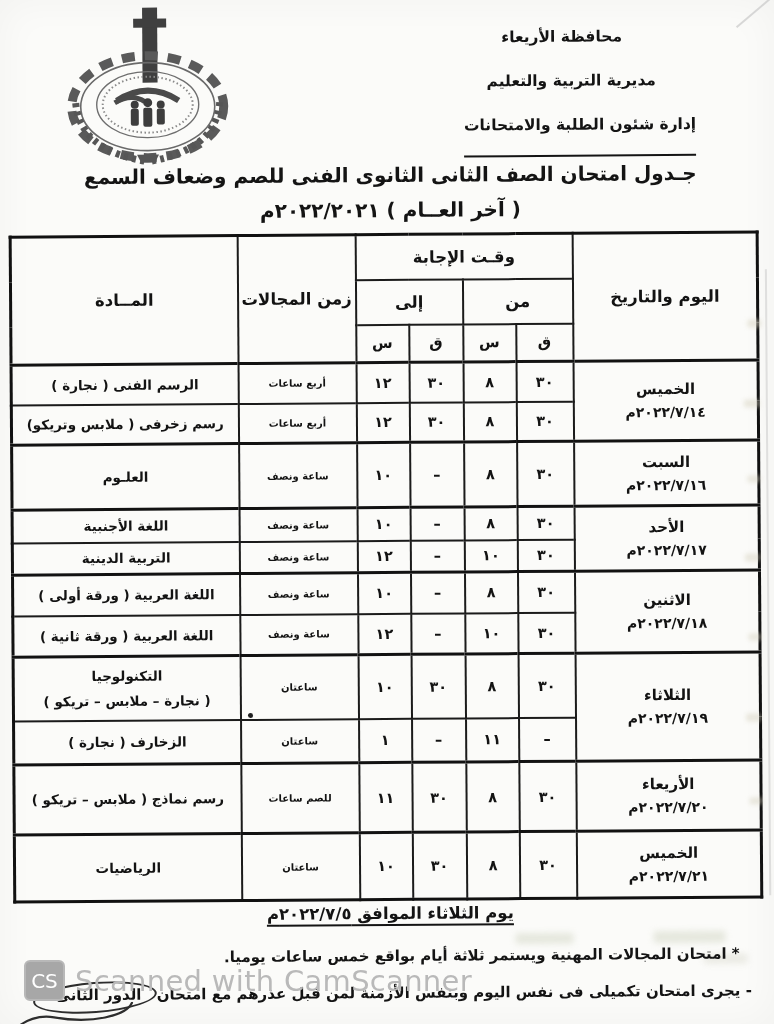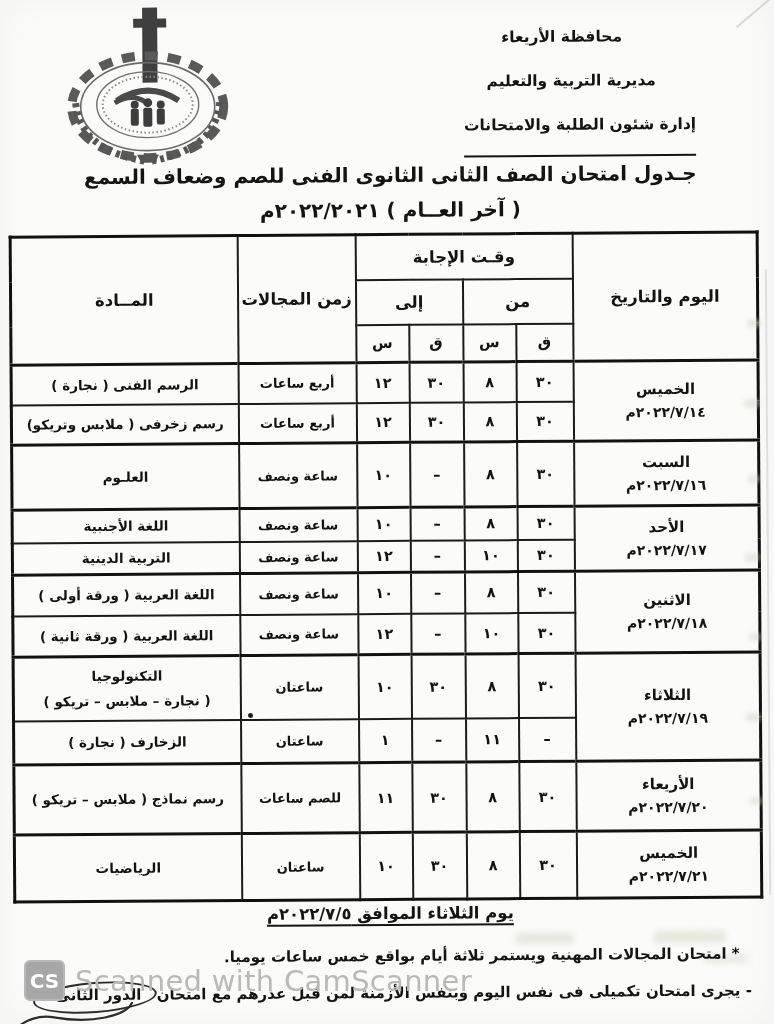--- a/index.html
+++ b/index.html
@@ -38,21 +38,21 @@
   .sched{border:3px solid #111;}
   .sched thead th{font-size:16.5px;}
   .sched .h1{height:45px;}
   .sched .h2{height:45px;}
   .sched .h3{height:38px;}
   .sched .h3 th{font-size:15px; border-bottom:3px solid #131313;}
   tr.blk td{border-top:3px solid #121212;}
   .rh40{height:40px;} .rh65{height:65px;} .rh33{height:33px;} .rh32{height:32px;}
   .rh41{height:41px;} .rh64{height:64px;} .rh44{height:44px;} .rh70{height:70px;} .rh67{height:67px;}
   .num{font-size:14.5px;}
-  .dur{font-size:13px;}
+  .dur{font-size:10px;}
   .subj{font-size:13.5px;}
   .subj .sv{white-space:pre-line; line-height:1.8; display:block;}
   .daycell .dname{font-size:15px; line-height:1.2;}
   .daycell .ddate{font-size:14px; margin-top:7px; line-height:1.1;}
 
   
   .examday{
     position:absolute; top:904px; left:0; right:0; text-align:center; direction:rtl;
     font-weight:700; font-size:16.5px; z-index:3;
   }
@@ -67,21 +67,21 @@
   }
   .pen-tail{position:absolute; left:-30px; bottom:-24px; pointer-events:none;}
 
   
   .watermark{
     position:absolute; left:24px; top:960px; display:flex; align-items:center; gap:10px;
     direction:ltr; z-index:1;
   }
   .cs-badge{
     width:37px; height:37px; border-radius:6px; background:#a7a7a7;
-    color:#fff; font-weight:700; font-size:20px; display:flex; align-items:center; justify-content:center;
+    color:#fff; font-weight:400; font-size:20px; display:flex; align-items:center; justify-content:center;
     border:2px solid #b8b8b8;
   }
   .wm-text{color:#b9b9b9; font-size:29px; letter-spacing:.3px; white-space:nowrap;}
 
   
   .edge-line{position:absolute; left:766px; top:272px; width:2px; height:626px; background:#c6c6c6; opacity:.5;}
   .corner-diag{position:absolute; right:-6px; top:14px; width:46px; height:2px; background:#cbcbcb; transform:rotate(-40deg); opacity:.75;}
   .stray-dot{position:absolute; left:246px; top:712px; width:5px; height:5px; background:#202020; border-radius:50%; z-index:4;}
   .ghost{position:absolute; background:#d8d4c2; filter:blur(2px); opacity:.5; border-radius:2px;}
   .g1{left:748px; top:322px; width:14px; height:8px;}

